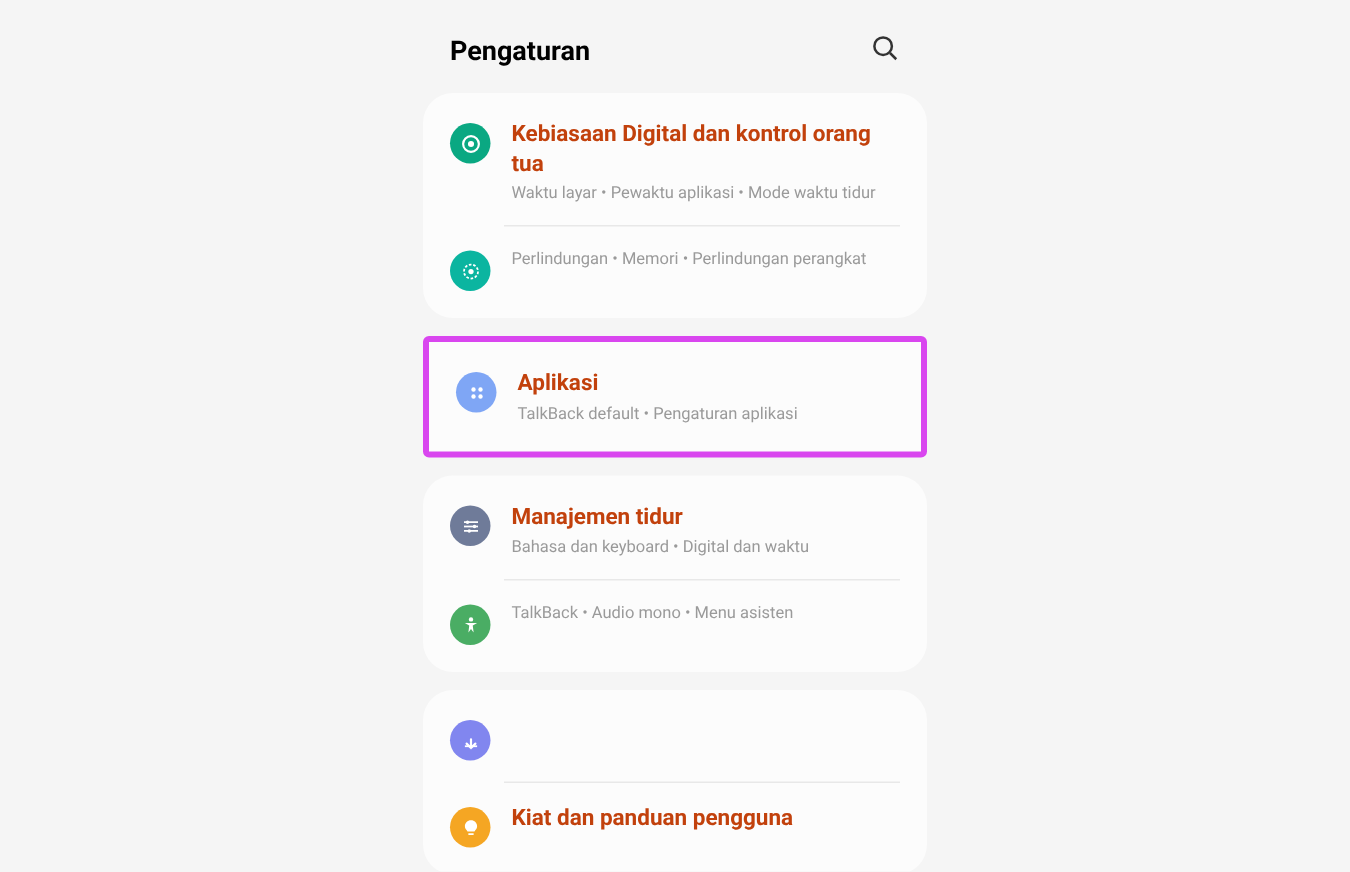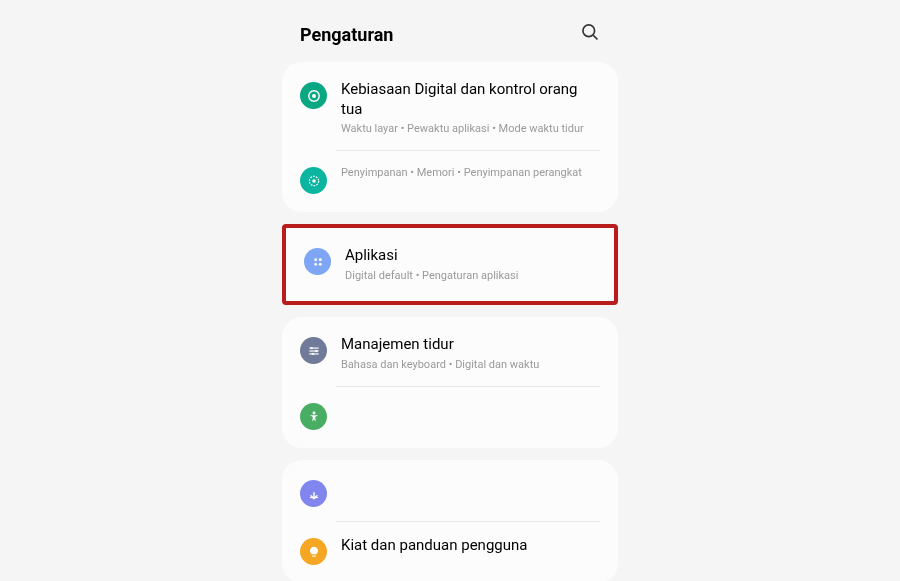--- a/index.html
+++ b/index.html
@@ -72,32 +72,32 @@
     .icon-grayblue { background: #6f7b99; }
     .icon-green2 { background: #4aad64; }
     .icon-purple { background: #8186ef; }
     .icon-orange { background: #f5a623; }
     .item-content {
       flex: 1;
       min-width: 0;
     }
     .item-title {
       font-size: 15px;
-      color: #000000;
+      color: #c2410c;
       line-height: 1.3;
       margin-bottom: 2px;
-      font-weight: 400;
+      font-weight: 700;
     }
     .item-sub {
       font-size: 11px;
       color: #9a9a9a;
       line-height: 1.4;
     }
     .highlight-card {
-      border: 4px solid #b91c1c;
+      border: 4px solid #d946ef;
       border-radius: 4px;
     }
     .icon-svg-sm {
       width: 14px;
       height: 14px;
       fill: #fff;
     }
   </style>
 </head>
 <body>
@@ -128,38 +128,38 @@
     </div>
     <div class="item-divider"></div>
     <div class="item">
       <div class="icon-wrap icon-teal">
         <svg class="icon-svg-sm" viewBox="0 0 24 24">
             <circle cx="12" cy="12" r="8" fill="none" stroke="#fff" stroke-width="2" stroke-dasharray="3 2"></circle>
             <circle cx="12" cy="12" r="3" fill="#fff"></circle>
           </svg>
       </div>
       <div class="item-content">
-        <div class="item-sub">Penyimpanan  •  Memori  •  Penyimpanan perangkat</div>
+        <div class="item-sub">Perlindungan  •  Memori  •  Perlindungan perangkat</div>
       </div>
     </div>
   </div>
 
   <div class="card highlight-card">
     <div class="item">
       <div class="icon-wrap icon-blue">
         <svg class="icon-svg-sm" viewBox="0 0 24 24">
             <circle cx="8" cy="8" r="2.5" fill="#fff"></circle>
             <circle cx="16" cy="8" r="2.5" fill="#fff"></circle>
             <circle cx="8" cy="16" r="2.5" fill="#fff"></circle>
             <circle cx="16" cy="16" r="2.5" fill="#fff"></circle>
           </svg>
       </div>
       <div class="item-content">
         <div class="item-title">Aplikasi</div>
-        <div class="item-sub">Digital default  •  Pengaturan aplikasi</div>
+        <div class="item-sub">TalkBack default  •  Pengaturan aplikasi</div>
       </div>
     </div>
   </div>
 
   <div class="card">
     <div class="item">
       <div class="icon-wrap icon-grayblue">
         <svg class="icon-svg-sm" viewBox="0 0 24 24">
             <rect x="4" y="6" width="16" height="2" fill="#fff"></rect>
             <rect x="4" y="11" width="16" height="2" fill="#fff"></rect>
@@ -176,20 +176,21 @@
     </div>
     <div class="item-divider"></div>
     <div class="item">
       <div class="icon-wrap icon-green2">
         <svg class="icon-svg-sm" viewBox="0 0 24 24">
             <circle cx="12" cy="5" r="2.5" fill="#fff"></circle>
             <path d="M5 9 L19 9 L14 12 L15 20 L12 16 L9 20 L10 12 Z" fill="#fff"></path>
           </svg>
       </div>
       <div class="item-content">
+        <div class="item-sub">TalkBack  •  Audio mono  •  Menu asisten</div>
       </div>
     </div>
   </div>
 
   <div class="card">
     <div class="item">
       <div class="icon-wrap icon-purple">
         <svg class="icon-svg-sm" viewBox="0 0 24 24">
             <path d="M12 4 L12 14 M7 9 L12 4 L17 9" stroke="#fff" stroke-width="2.5" fill="none" stroke-linecap="round" transform="rotate(180 12 12)"></path>
             <rect x="5" y="17" width="14" height="2" fill="#fff"></rect>

